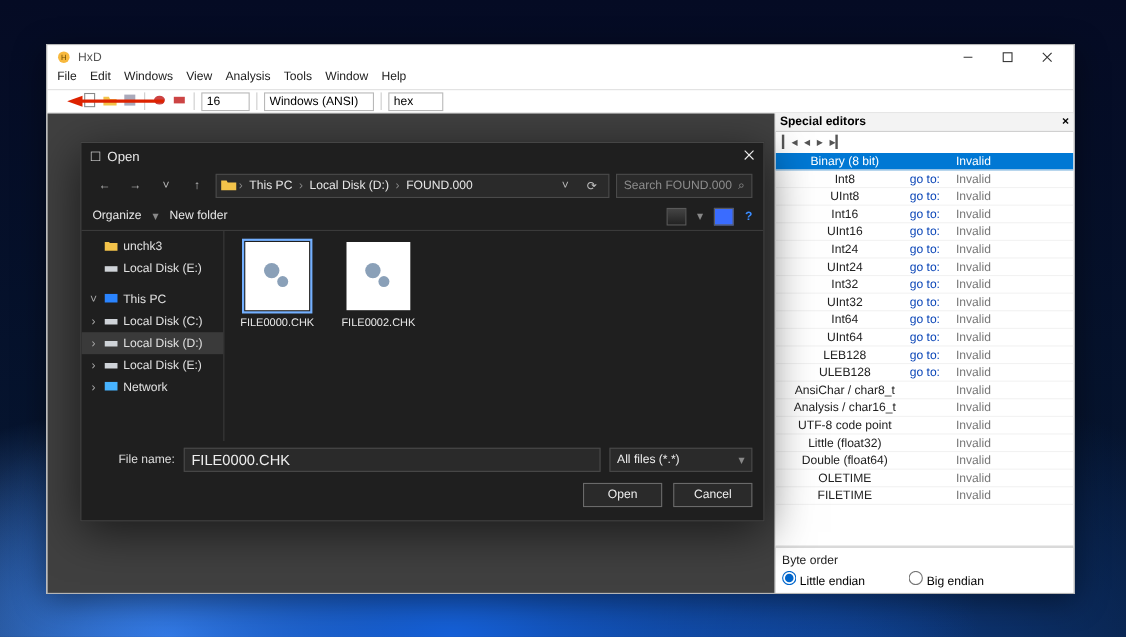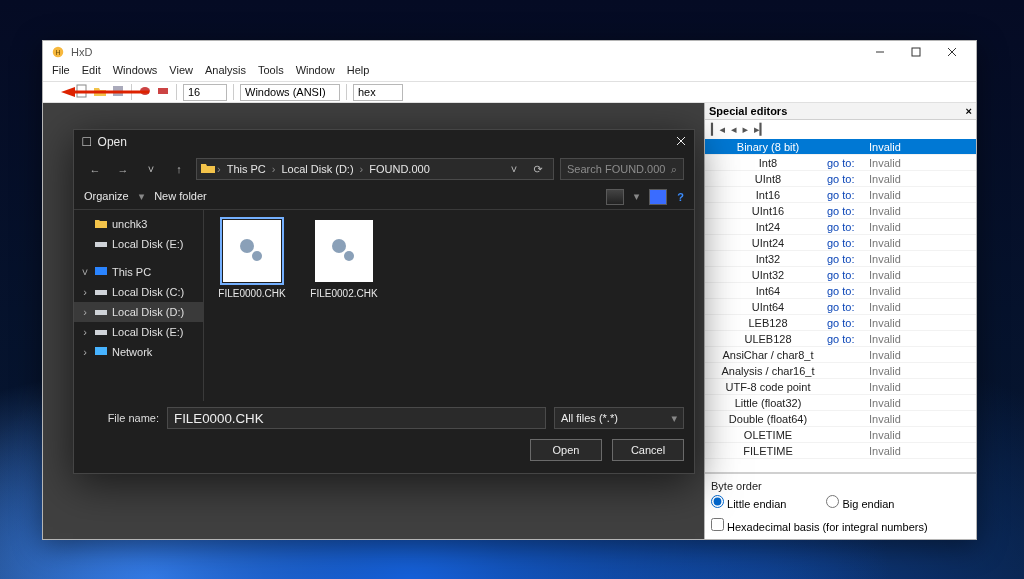--- a/index.html
+++ b/index.html
@@ -431,18 +431,15 @@
             <span class="di-val">Invalid</span>
           </div>
         </div>
       <div class="byteorder">
         <div class="bo-title">Byte order</div>
         <div class="bo-opts">
           <label><input type="radio" name="bo" checked="" style=""> <span>Little endian</span></label>
           <label><input type="radio" name="bo" style=""> <span>Big endian</span></label>
         </div>
       </div>
-      <div class="hex-basis">
-        <label><input type="checkbox" style=""> <span>Hexadecimal basis (for integral numbers)</span></label>
-      </div>
     </div>
   </div>
 </div>
 
 </body></html>

